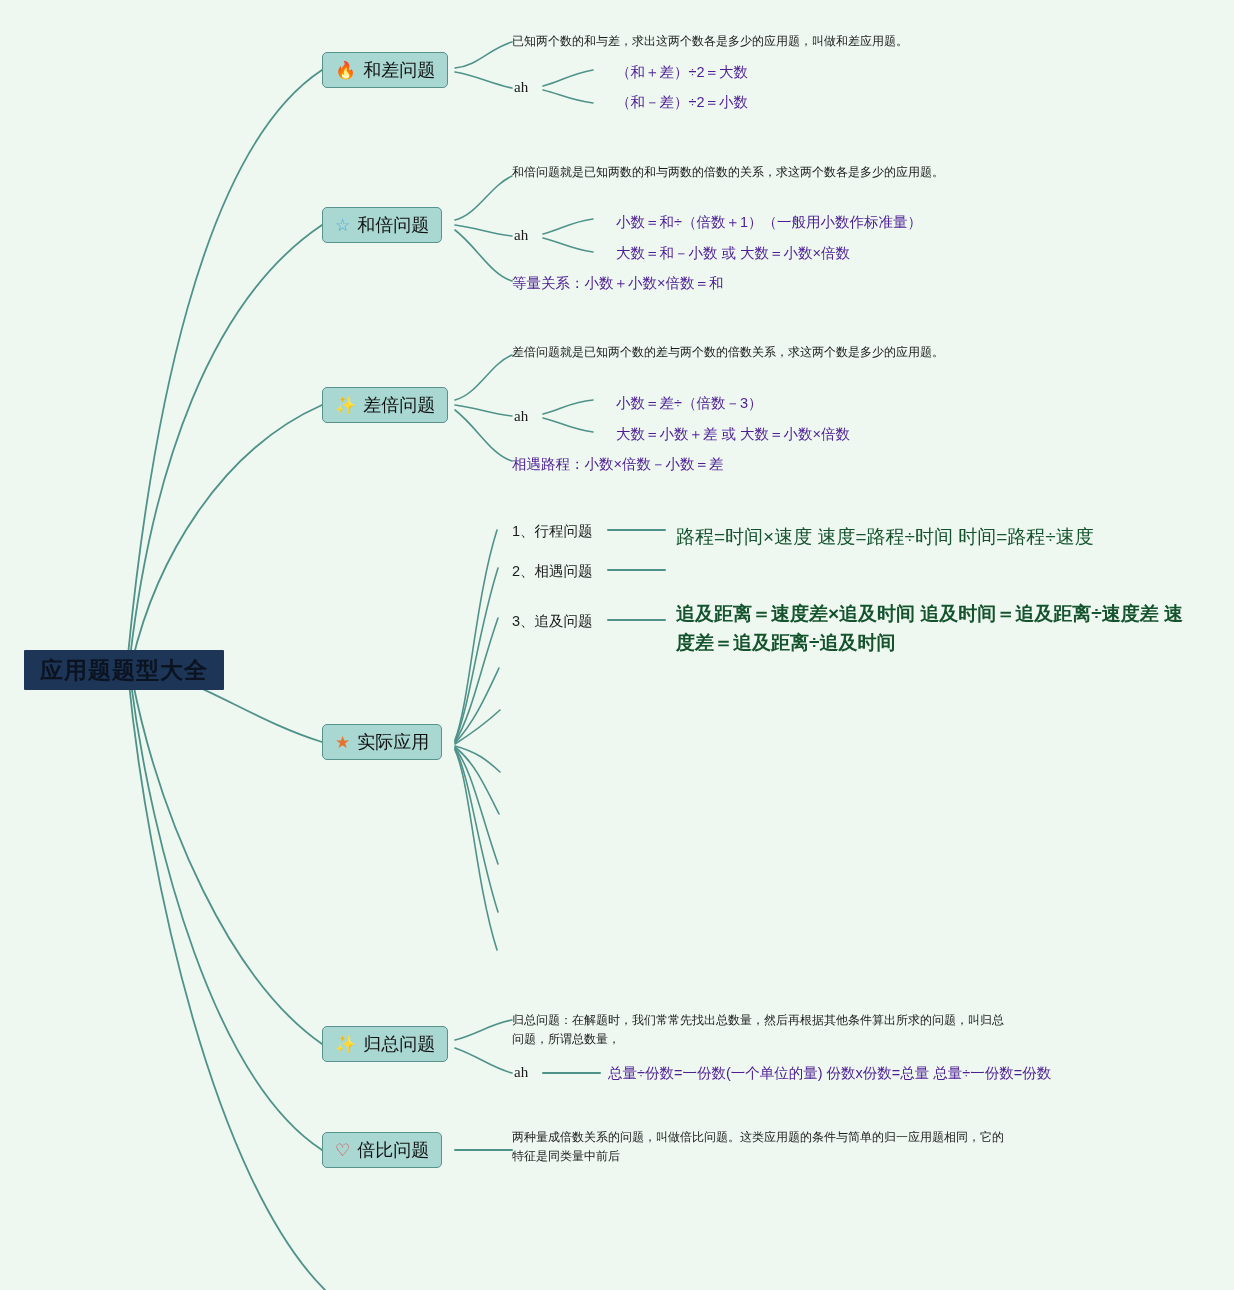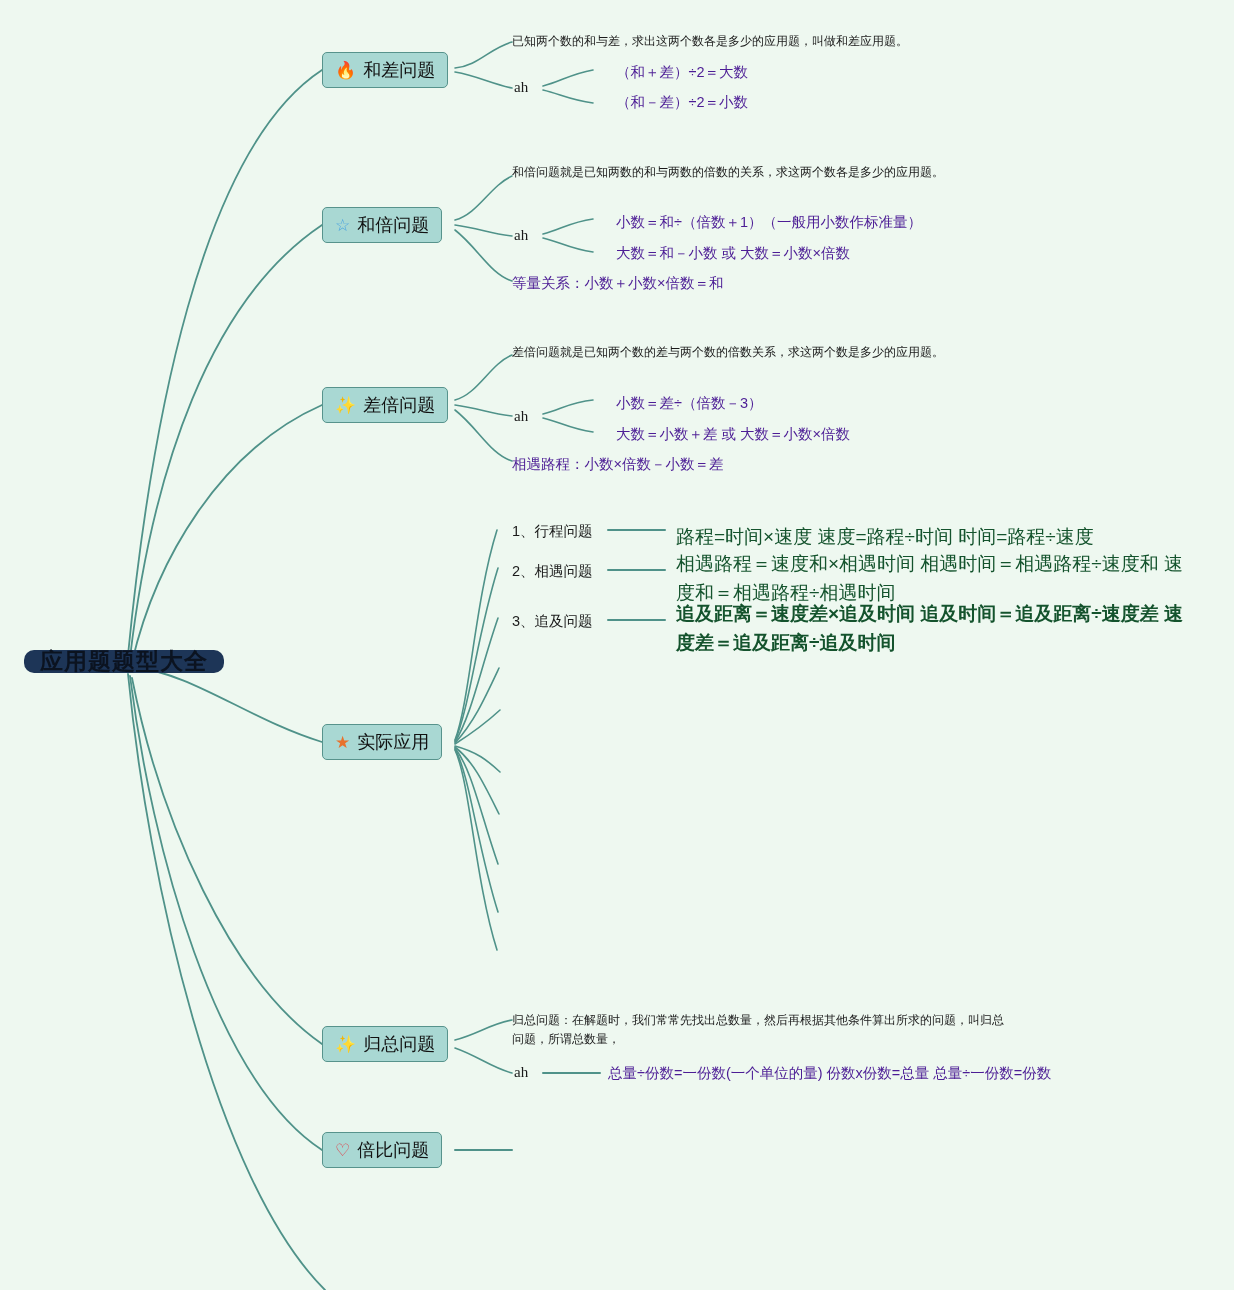--- a/index.html
+++ b/index.html
@@ -26,23 +26,23 @@
     width: 1234px;
     height: 1290px;
     pointer-events: none;
   }
   
   .root-node {
     position: absolute;
     left: 24px;
     top: 650px;
     width: 200px;
-    height: 23px;
+    height: 40px;
     background: #1d3557;
-    border-radius: 10px;
+    border-radius: 1px;
     display: flex;
     align-items: center;
     justify-content: center;
     z-index: 5;
     text-align: center;
   }
   .root-node .root-label {
     color: #0b1320;
     font-size: 23px;
     font-weight: bold;
@@ -224,31 +224,31 @@
 
   <div class="branch-node" style="left:322px; top:724px;">
     <span class="node-icon ic-star-f">★</span>
     <span class="node-label">实际应用</span>
   </div>
 
   <div class="sub-title" style="left:512px; top:522px;">1、行程问题</div>
   <div class="sub-body w1" style="left:676px; top:522px;">路程=时间×速度 速度=路程÷时间 时间=路程÷速度</div>
 
   <div class="sub-title" style="left:512px; top:562px;">2、相遇问题</div>
-  <div class="sub-body w1" style="left:676px; top:549px;">相遇路程＝速度和×相遇时间 相遇时间＝相遇路程÷速度和 速度和＝相遇路程÷相遇时间</div>
 
   <div class="sub-title" style="left:512px; top:612px;">3、追及问题</div>
   <div class="sub-body w1" style="left:676px; top:599px;font-weight:bold;">追及距离＝速度差×追及时间 追及时间＝追及距离÷速度差 速度差＝追及距离÷追及时间</div>
 
   <div class="branch-node" style="left:322px; top:1026px;">
     <span class="node-icon ic-wand-p">✨</span>
     <span class="node-label">归总问题</span>
   </div>
   <div class="detail narrow" style="left:512px; top:1011px;">归总问题：在解题时，我们常常先找出总数量，然后再根据其他条件算出所求的问题，叫归总问题，所谓总数量，</div>
   <div class="ah-label" style="left:514px; top:1064px;">ah</div>
   <div class="formula" style="left:608px; top:1063px;">总量÷份数=一份数(一个单位的量) 份数x份数=总量 总量÷一份数=份数</div>
 
   <div class="branch-node" style="left:322px; top:1132px;">
     <span class="node-icon ic-heart">♡</span>
     <span class="node-label">倍比问题</span>
   </div>
+  <div class="detail narrow" style="left:512px; top:1128px;">两种量成倍数关系的问题，叫做倍比问题。这类应用题的条件与简单的归一应用题相同，它的特征是同类量中前后</div>
 
 </div>
 
 </body></html>

